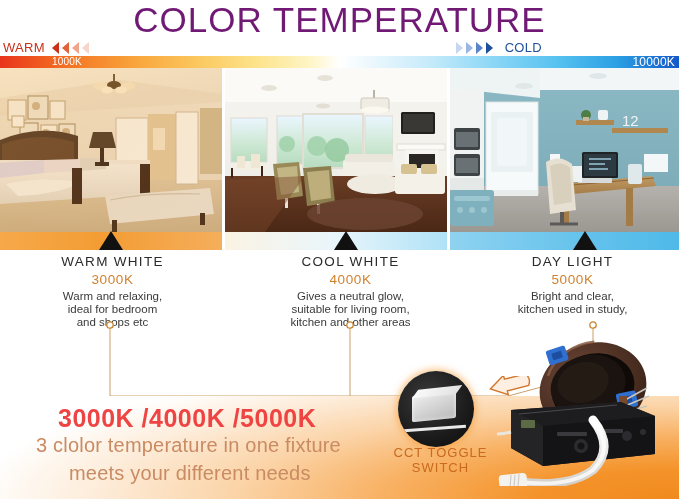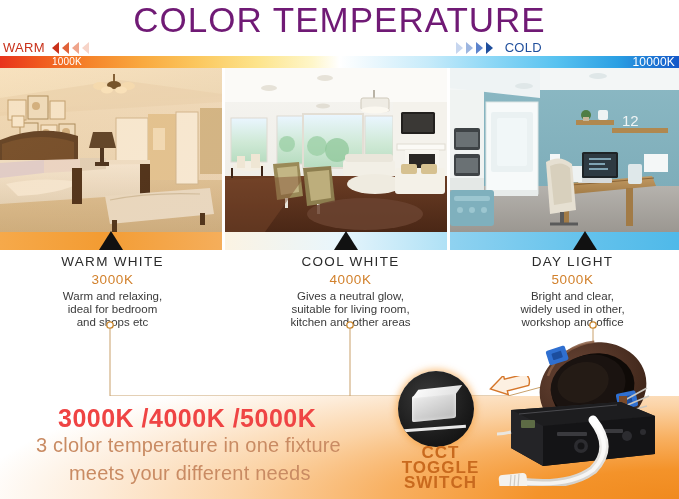--- a/index.html
+++ b/index.html
@@ -112,21 +112,21 @@
     font-size:20px;color:#C98B63;letter-spacing:.2px;white-space:nowrap;font-weight:400;
   }
   .sub2{
     position:absolute;left:69px;top:462px;
     font-size:20px;color:#C98B63;letter-spacing:.2px;white-space:nowrap;font-weight:400;
   }
 
   
   .cctlabel{
     position:absolute;left:383px;top:445px;width:115px;text-align:center;
-    font-size:17px;color:#C96A1E;letter-spacing:1px;line-height:15px;font-weight:700;
+    font-size:13px;color:#C96A1E;letter-spacing:1px;line-height:15px;font-weight:400;
   }
   .switchcircle{
     position:absolute;left:398px;top:371px;width:76px;height:76px;border-radius:50%;
     background:radial-gradient(circle at 40% 35%,#3b3b3b 0%,#1b1b1b 60%,#0a0a0a 100%);
     box-shadow:0 0 7px 2px rgba(245,150,40,.55);
     overflow:hidden;
   }
   .switchbox{
     position:absolute;left:14px;top:23px;width:44px;height:26px;
     background:linear-gradient(160deg,#efefef 0%,#d6d6d6 45%,#b9b9b9 100%);
@@ -447,22 +447,21 @@
       <div>Gives a neutral glow,</div>
       <div>suitable for living room,</div>
       <div>kitchen and other areas</div>
     </div>
   </div>
   <div class="cap c3">
     <div class="name">DAY LIGHT</div>
     <div class="kelvin">5000K</div>
     <div class="desc">
       <div>Bright and clear,</div>
-      <div>widely used in other,</div>
-      <div>workshop and office</div>
+      <div>kitchen used in study,</div>
     </div>
   </div>
 
   <svg class="conn" viewBox="0 0 679 80">
     <g stroke="#C9A06A" stroke-width="1" fill="none">
       <line x1="110" y1="8" x2="110" y2="76"></line>
       <line x1="350" y1="8" x2="350" y2="76"></line>
       <line x1="593" y1="8" x2="593" y2="46"></line>
       <line x1="110" y1="76" x2="508" y2="76"></line>
       <line x1="508" y1="76" x2="560" y2="62"></line>

